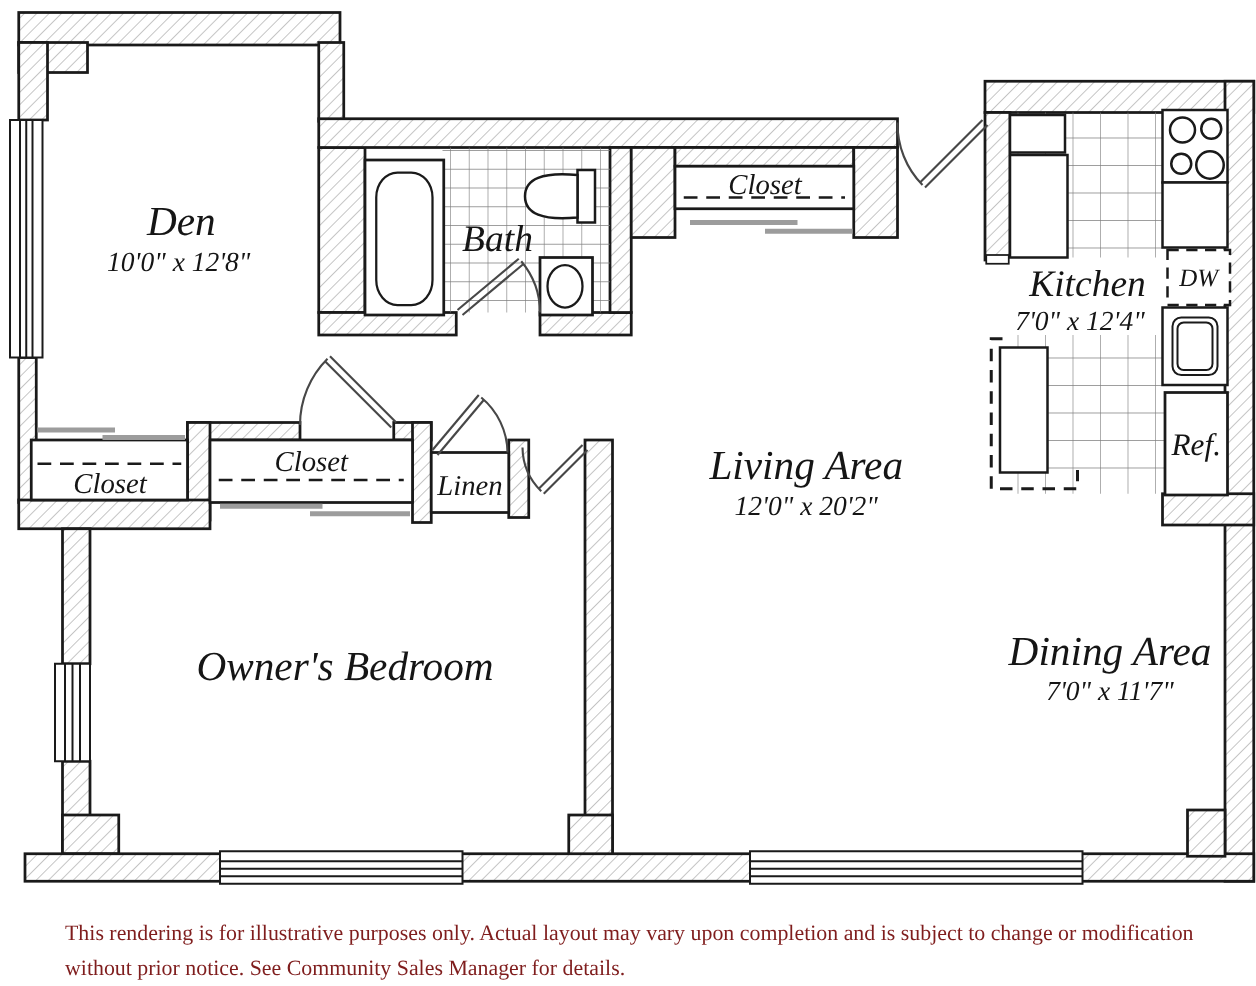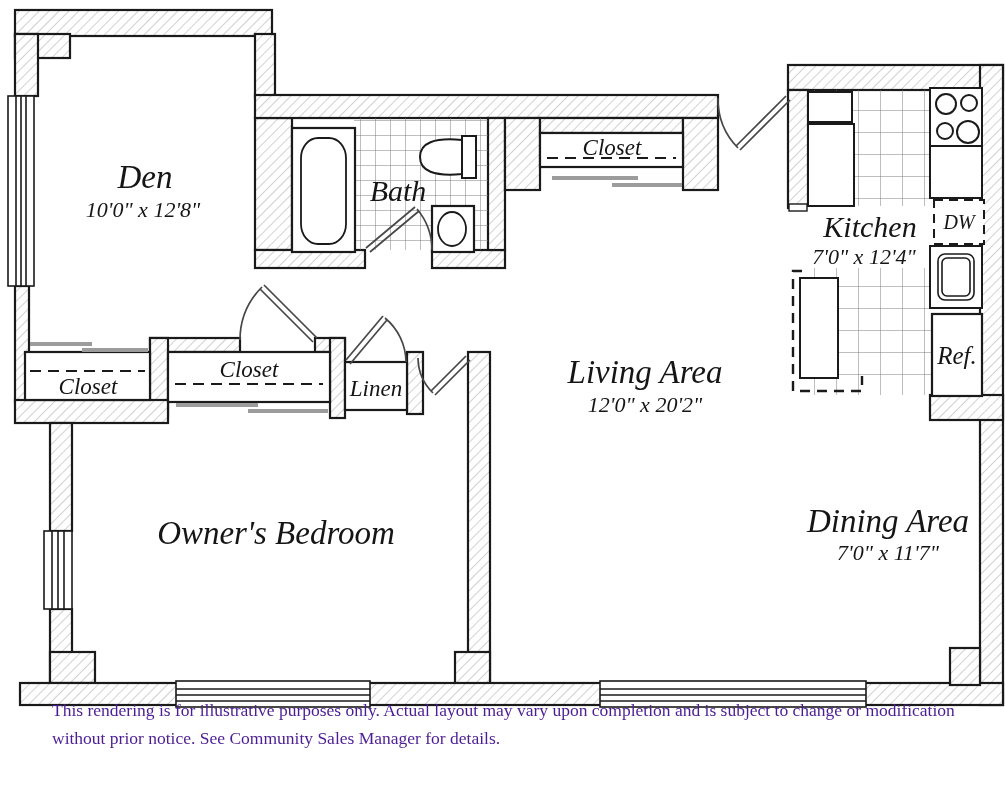--- a/index.html
+++ b/index.html
@@ -6,23 +6,23 @@
   .page{position:relative;width:1005px;height:789px;background:#ffffff;overflow:hidden;
         font-family:"Liberation Serif",serif;}
   .plan-wrap{position:absolute;left:0;top:0;}
   svg text{fill:#151515;}
   .room-label{font-style:italic;font-size:33px;}
   .room-label-sm{font-style:italic;font-size:30px;}
   .dim-label{font-style:italic;font-size:22px;}
   .closet-label{font-style:italic;font-size:23px;}
   .appl-label{font-style:italic;font-size:20px;}
   .appl-label-lg{font-style:italic;font-size:25px;}
-  .disclaimer{position:absolute;left:52px;top:696px;width:928px;
+  .disclaimer{position:absolute;left:52px;top:732px;width:928px;
               font-family:"Liberation Serif",serif;font-size:17.5px;line-height:1.62;
-              color:#4c1d95;}
+              color:#7f1d1d;}
 </style>
 </head>
 <body>
 
 <div class="page">
   <div class="plan-wrap">
     <svg width="1005" height="722" viewBox="0 0 1005 722">
       <defs>
         <pattern id="hatch" width="7" height="7" patternUnits="userSpaceOnUse" patternTransform="rotate(45)">
           <rect width="7" height="7" fill="#ffffff"></rect>

